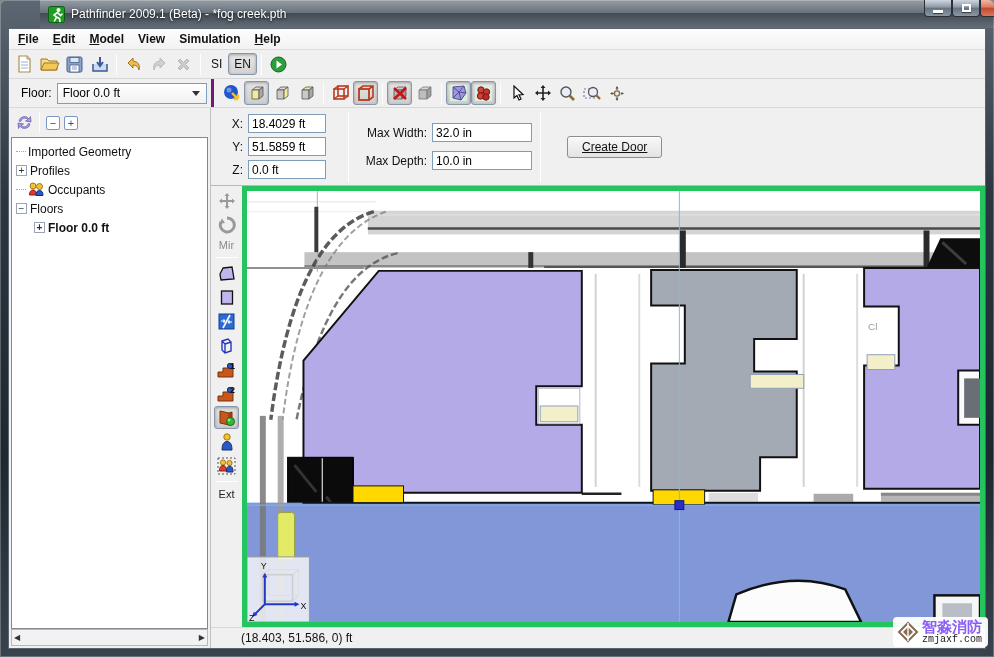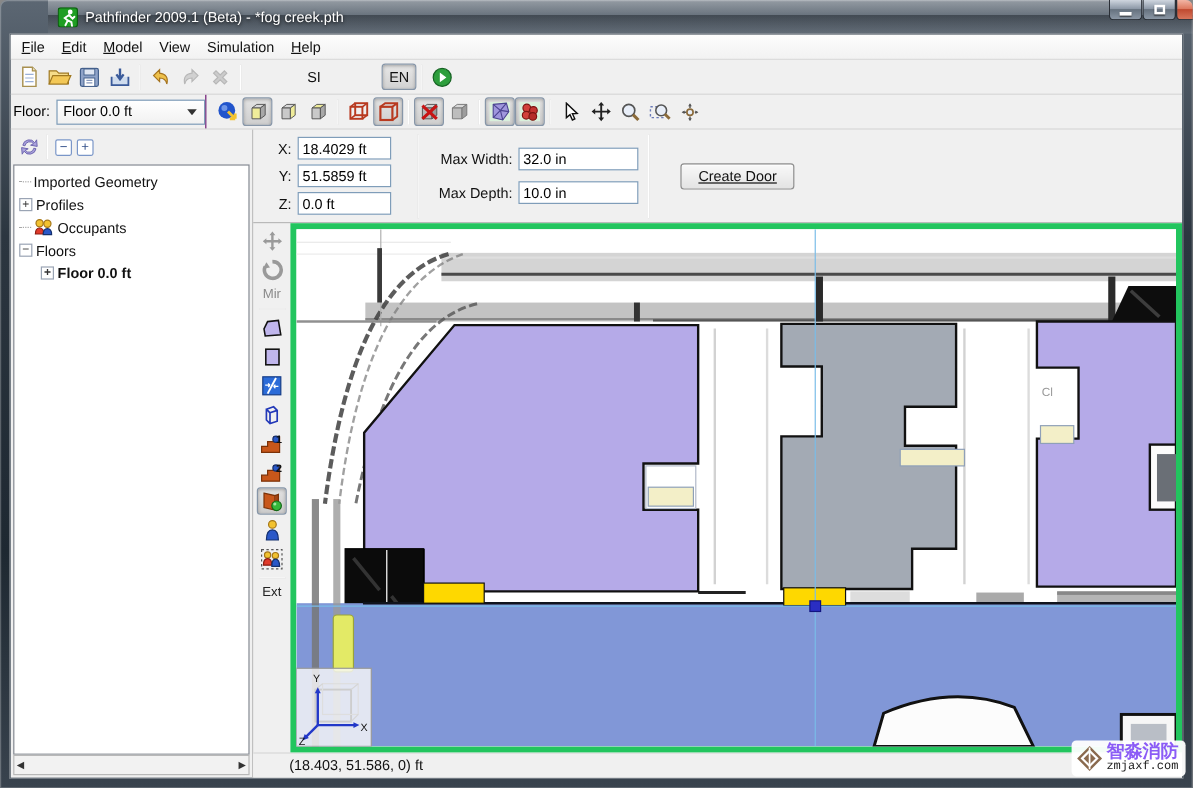--- a/index.html
+++ b/index.html
@@ -11,31 +11,31 @@
   .title-text{color:#fff;font-size:12px;text-shadow:0 1px 3px rgba(0,0,0,.9);white-space:nowrap;}
   .winbtns{position:absolute;right:12px;top:0;display:flex;}
   .winbtn{width:28px;height:17px;border:1px solid #2a2f36;border-top:none;border-radius:0 0 4px 4px;display:flex;align-items:center;justify-content:center;background:linear-gradient(180deg,#cfd6df,#8d99a8 45%,#66727f 50%,#8b97a5);}
   .winbtn.close{width:42px;background:linear-gradient(180deg,#f2b5a4,#dd7a60 45%,#c04a30 50%,#d8765c);}
   .glyph-min{width:10px;height:3px;background:#fff;box-shadow:0 1px 1px rgba(0,0,0,.6);margin-top:6px;}
   .glyph-max{width:9px;height:8px;border:2px solid #fff;box-shadow:0 1px 1px rgba(0,0,0,.5);}
   .glyph-close{color:#fff;font-size:11px;font-weight:bold;text-shadow:0 1px 2px rgba(0,0,0,.7);}
   
   .client{position:absolute;left:8px;top:28px;width:978px;height:621px;background:#f0f0f0;border:1px solid #5a646e;display:flex;flex-direction:column;}
   .menubar{height:21px;display:flex;align-items:center;background:linear-gradient(#fdfdfd,#f2f2f2);border-bottom:1px solid #dcdcdc;padding-left:2px;flex:0 0 auto;}
-  .menu-item{padding:9px 7px;font-size:12px;color:#111;cursor:default;}
+  .menu-item{padding:9px 7px;font-size:12px;color:#111;cursor:default;font-weight:bold;}
   .menu-item.u::first-letter{text-decoration:underline;}
   .tb{display:flex;align-items:center;padding:1px 3px;flex:0 0 auto;border-bottom:1px solid #d8d8d8;height:29px;}
   .tbtn{width:25px;height:24px;display:flex;align-items:center;justify-content:center;border:1px solid transparent;border-radius:3px;position:relative;}
   .tbtn.pressed{border-color:#8796a8;background:linear-gradient(#e4e4e4,#cecece);box-shadow:inset 0 1px 3px rgba(0,0,0,.3);}
   .tbtn.disabled{opacity:.55;filter:grayscale(1);}
-  .txtbtn{font-size:12px;color:#111;padding:3px 5px;border:1px solid transparent;border-radius:3px;margin-left:45px;}
+  .txtbtn{font-size:12px;color:#111;padding:3px 5px;border:1px solid transparent;border-radius:3px;}
   .txtbtn.pressed{border-color:#8796a8;background:linear-gradient(#e7e7e7,#d2d2d2);box-shadow:inset 0 1px 3px rgba(0,0,0,.3);}
   .vsep{width:1px;height:21px;background:#c4c4c4;border-right:1px solid #fff;margin:0 4px;}
   
-  .floor-zone{width:163px;display:flex;align-items:center;padding-left:2px;flex:0 0 auto;border-right:1px solid #701a75;height:100%;}
+  .floor-zone{width:205px;display:flex;align-items:center;padding-left:12px;flex:0 0 auto;border-right:3px solid #701a75;height:100%;}
   .floor-label{font-size:12px;margin-right:5px;}
   .dropdown{width:150px;height:21px;border:1px solid #7f9db9;background:linear-gradient(#fff,#f1f1f1);display:flex;align-items:center;font-size:12px;padding-left:5px;position:relative;}
   .dropdown .arrow{position:absolute;right:6px;top:7px;width:0;height:0;border-left:4px solid transparent;border-right:4px solid transparent;border-top:5px solid #333;}
   
   .body{flex:1;display:flex;min-height:0;}
   .left-panel{width:202px;flex:0 0 auto;display:flex;flex-direction:column;border-right:1px solid #c0c0c0;}
   .tree-toolbar{height:29px;display:flex;align-items:center;padding:0 4px;flex:0 0 auto;}
   .sq-btn{width:14px;height:14px;border:1px solid #7a96c8;background:#fff;display:flex;align-items:center;justify-content:center;font-size:11px;line-height:10px;color:#33508a;margin:0 2px;border-radius:2px;}
   .tree{flex:1;background:#fff;border:1px solid #828790;margin:0 2px;overflow:hidden;padding:4px 0 0 4px;}
   .tree-row{display:flex;align-items:center;height:19px;font-size:12px;color:#111;white-space:nowrap;}

